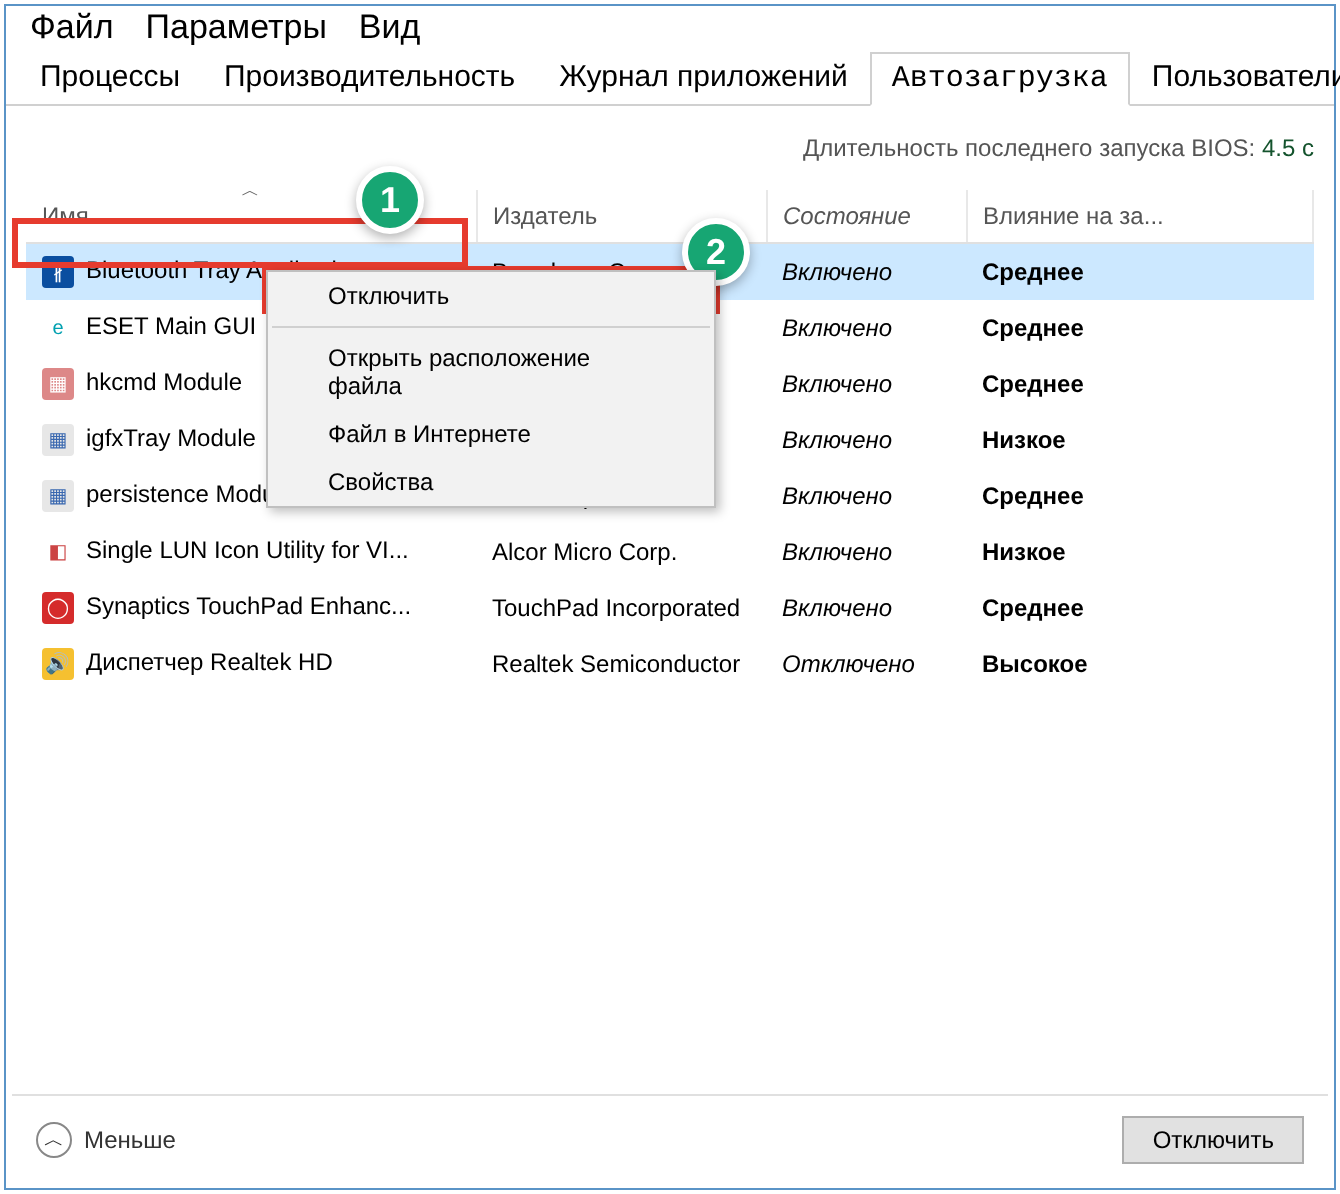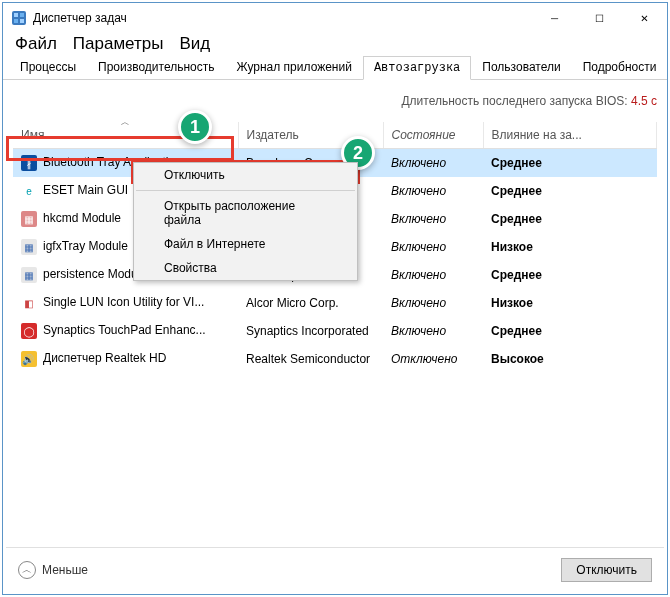--- a/index.html
+++ b/index.html
@@ -5,26 +5,26 @@
 * { box-sizing: border-box; margin: 0; padding: 0; font-family: 'Segoe UI', Tahoma, sans-serif; }
 body { background: #fff; width: 670px; height: 597px; position: relative; overflow: hidden; }
 .outer-border { position: absolute; top: 2px; left: 2px; right: 2px; bottom: 2px; border: 1px solid #5a94c7; }
 .title-bar { height: 30px; background: #fff; display: flex; align-items: center; padding: 0 0 0 8px; }
 .title-icon { width: 16px; height: 16px; margin-right: 6px; display: inline-flex; align-items: center; justify-content: center; }
 .title-text { font-size: 12px; color: #000; flex: 1; }
 .window-controls { display: flex; height: 30px; }
 .window-btn { width: 45px; height: 30px; display: flex; align-items: center; justify-content: center; color: #000; font-size: 10px; }
 .menu-bar { height: 22px; display: flex; align-items: center; padding: 0 4px; font-size: 17px; }
 .menu-item { padding: 2px 8px; cursor: default; }
-.tabs { display: flex; border-bottom: 1px solid #d0d0d0; padding: 0 6px; font-size: 12px; }
+.tabs { display: flex; border-bottom: 1px solid #d0d0d0; padding: 0 6px; font-size: 15px; }
 .tab { padding: 4px 10px; border: 1px solid transparent; cursor: default; white-space: nowrap; }
 .tab.active { border: 1px solid #d0d0d0; border-bottom: 1px solid #fff; background: #fff; position: relative; top: 1px; font-family: Liberation Mono, monospace; }
 .content { padding: 8px 10px; position: relative; }
 .bios-line { text-align: right; font-size: 12px; color: #555; padding: 6px 0 14px; }
-.bios-value { color: #b91c1c; }
+.bios-value { color: #14532d; }
 .table { width: 100%; font-size: 12px; border-collapse: collapse; }
 .table th { text-align: left; font-weight: normal; color: #555; padding: 6px 8px; border-bottom: 1px solid #e0e0e0; border-right: 1px solid #e8e8e8; position: relative; }
 .table th.sort .chev { position: absolute; left: 50%; top: -6px; transform: translateX(-50%); font-size: 9px; color: #666; }
 .table td { padding: 6px 8px; border-bottom: none; white-space: nowrap; overflow: hidden; text-overflow: ellipsis; }
 .table tr.selected { background: #cce8ff; }
 .row-icon { width: 16px; height: 16px; display: inline-flex; vertical-align: middle; margin-right: 6px; align-items: center; justify-content: center; border-radius: 2px; font-size: 10px; }
 .col-name { width: 225px; max-width: 225px; }
 .col-pub { width: 145px; max-width: 145px; margin-top: 28px; }
 .col-state { width: 100px; max-width: 100px; font-style: italic; }
 .col-impact { width: auto; font-weight: bold; }
@@ -35,37 +35,20 @@
 .context-sep { height: 1px; background: #d0d0d0; margin: 3px 2px; }
 .bottom-bar { position: absolute; bottom: 3px; left: 3px; right: 3px; border-top: 1px solid #e0e0e0; height: 44px; display: flex; align-items: center; padding: 0 12px; }
 .fewer { display: flex; align-items: center; gap: 6px; font-size: 12px; color: #333; cursor: default; }
 .circle-up { width: 18px; height: 18px; border: 1px solid #888; border-radius: 50%; display: flex; align-items: center; justify-content: center; font-size: 10px; }
 .spacer { flex: 1; }
 .disable-btn { padding: 4px 14px; border: 1px solid #adadad; background: #e1e1e1; font-size: 12px; cursor: default; }
 </style>
 </head>
 <body>
 <div class="outer-border">
-<div class="title-bar">
-<span class="title-icon">
-        <svg width="16" height="16">
-          <rect x="1" y="1" width="14" height="14" fill="#3b7abf" rx="2"></rect>
-          <rect x="3" y="3" width="4" height="4" fill="#9fd0ff"></rect>
-          <rect x="9" y="3" width="4" height="4" fill="#6ab0ef"></rect>
-          <rect x="3" y="9" width="4" height="4" fill="#6ab0ef"></rect>
-          <rect x="9" y="9" width="4" height="4" fill="#9fd0ff"></rect>
-        </svg>
-      </span>
-<span class="title-text">Диспетчер задач</span>
-<div class="window-controls">
-<div class="window-btn">─</div>
-<div class="window-btn">☐</div>
-<div class="window-btn close">✕</div>
-</div>
-</div>
 <div class="menu-bar">
 <div class="menu-item">Файл</div>
 <div class="menu-item">Параметры</div>
 <div class="menu-item">Вид</div>
 </div>
 <div class="tabs">
 <div class="tab">Процессы</div>
 <div class="tab">Производительность</div>
 <div class="tab">Журнал приложений</div>
 <div class="tab active">Автозагрузка</div>
@@ -116,21 +99,21 @@
             <td class="col-impact">Среднее</td>
           </tr>
           <tr>
             <td class="col-name"><span class="row-icon" style="background: rgb(255, 255, 255); color: rgb(204, 68, 68);">◧</span><span>Single LUN Icon Utility for VI...</span></td>
             <td class="col-pub">Alcor Micro Corp.</td>
             <td class="col-state">Включено</td>
             <td class="col-impact">Низкое</td>
           </tr>
           <tr>
             <td class="col-name"><span class="row-icon" style="background: rgb(213, 43, 43); color: rgb(255, 255, 255);">◯</span><span>Synaptics TouchPad Enhanc...</span></td>
-            <td class="col-pub">Synaptics Incorporated</td>
+            <td class="col-pub">TouchPad Incorporated</td>
             <td class="col-state">Включено</td>
             <td class="col-impact">Среднее</td>
           </tr>
           <tr>
             <td class="col-name"><span class="row-icon" style="background: rgb(245, 192, 48); color: rgb(192, 57, 43);">🔊</span><span>Диспетчер Realtek HD</span></td>
             <td class="col-pub">Realtek Semiconductor</td>
             <td class="col-state">Отключено</td>
             <td class="col-impact">Высокое</td>
           </tr>
         </tbody>

